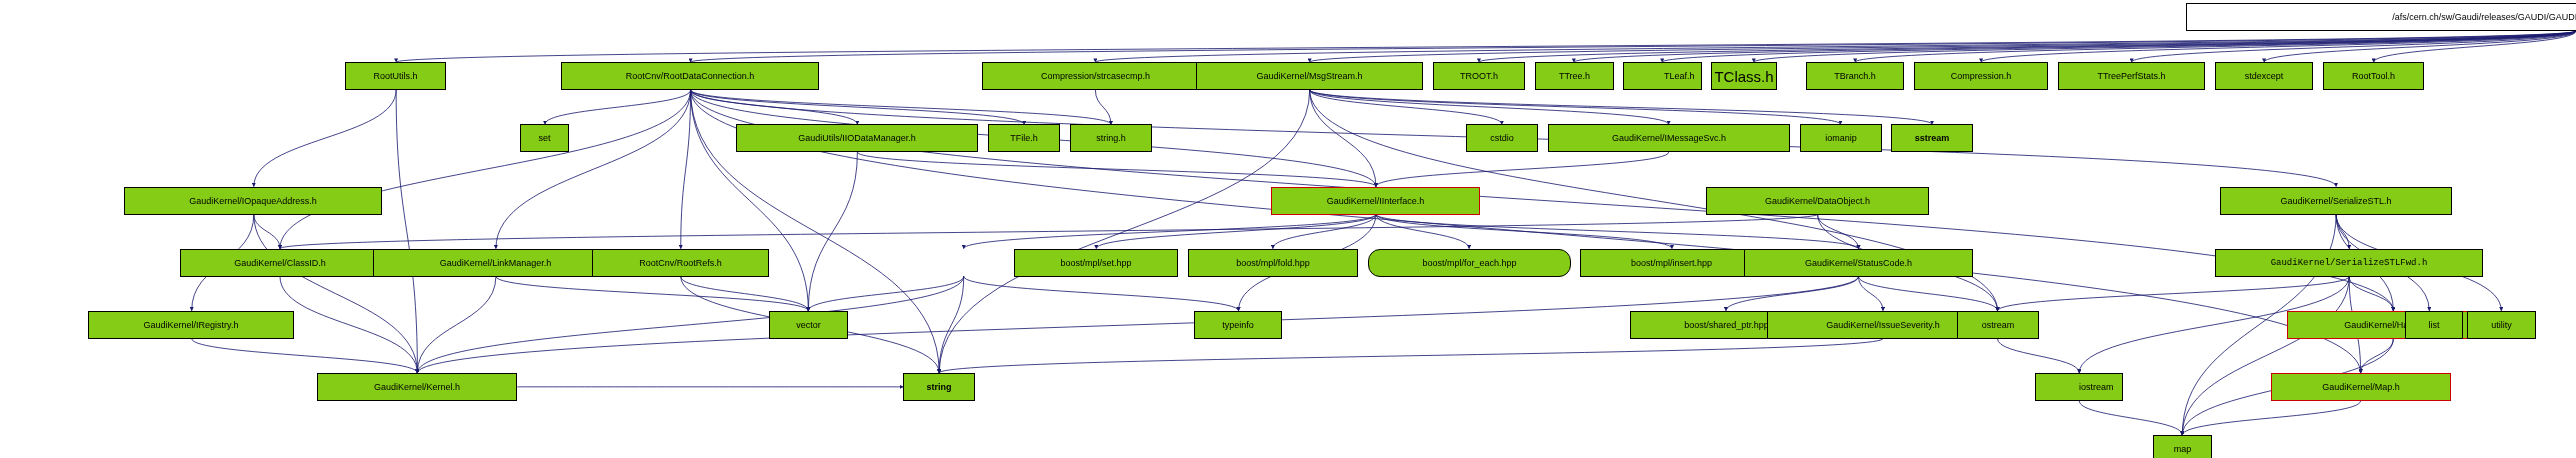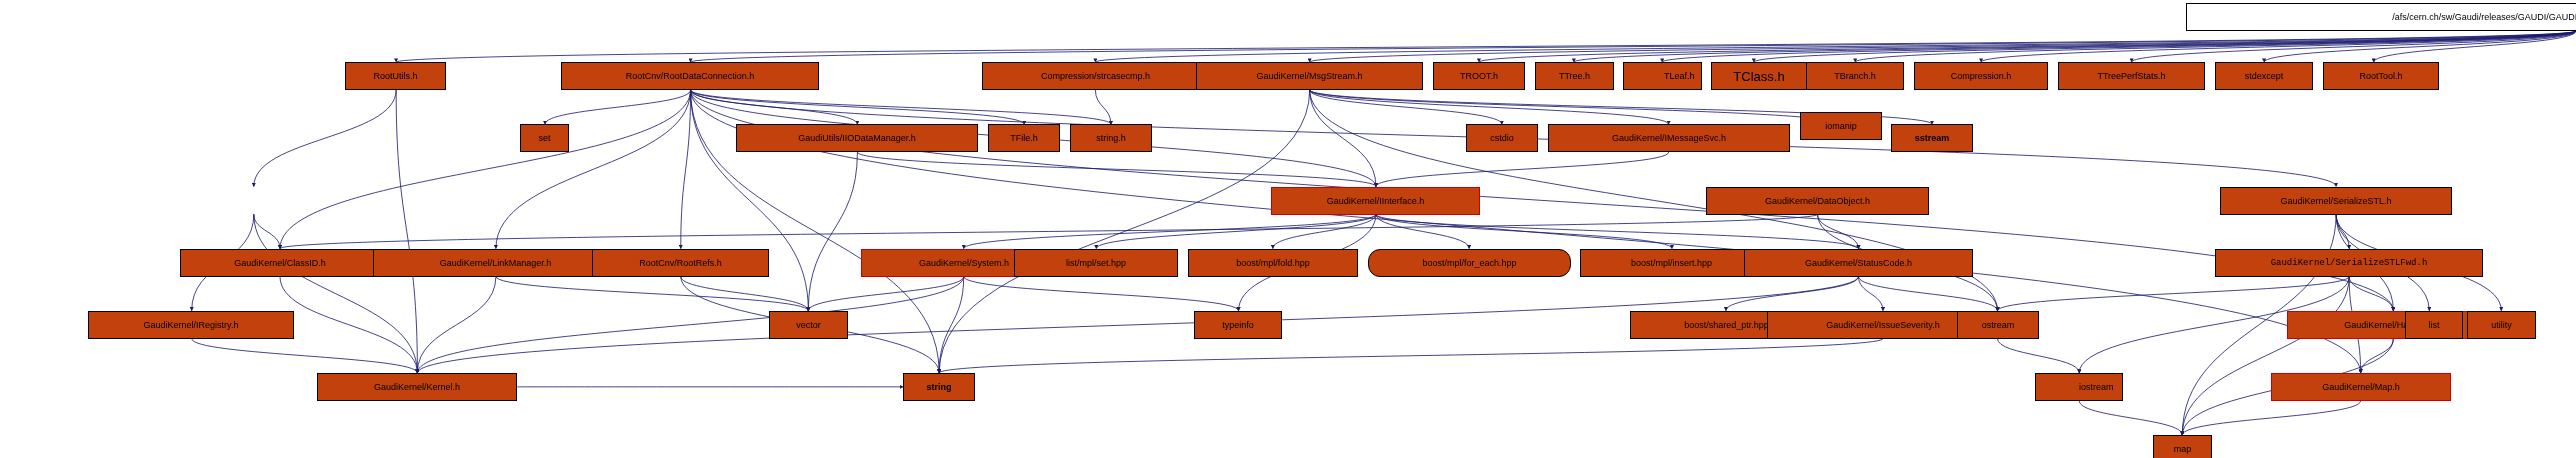--- a/index.html
+++ b/index.html
@@ -20,21 +20,21 @@
     left: 0;
     top: 0;
     width: 2576px;
     height: 458px;
     pointer-events: none;
   }
   .node {
     position: absolute;
     box-sizing: border-box;
     border: 0.8px solid #000000;
-    background: #c2410c;
+    background: #84cc16;
     color: #000000;
     font-size: 8.2px;
     line-height: 1;
     display: flex;
     align-items: center;
     justify-content: center;
     white-space: nowrap;
     padding: 0 2.5px;
     height: 14px;
   }
@@ -143,42 +143,42 @@
       </g>
   </svg>
 <div class="node root" style="left: 2186px; top: 3.3px; width: 780px; height: 28px; font-size: 9px;">/afs/cern.ch/sw/Gaudi/releases/GAUDI/GAUDI_v23r3/RootCnv/src/RootDataConnection.cpp</div>
     <div class="node" style="left: 345px; top: 62px; width: 101px; height: 28px; font-size: 9px;">RootUtils.h</div>
     <div class="node" style="left: 561px; top: 62px; width: 258px; height: 28px; font-size: 9px;">RootCnv/RootDataConnection.h</div>
     <div class="node" style="left: 982px; top: 62px; width: 227px; height: 28px; font-size: 9px;">Compression/strcasecmp.h</div>
     <div class="node" style="left: 1196px; top: 62px; width: 227px; height: 28px; font-size: 9px;">GaudiKernel/MsgStream.h</div>
     <div class="node" style="left: 1433px; top: 62px; width: 92px; height: 28px; font-size: 9px;">TROOT.h</div>
     <div class="node" style="left: 1535px; top: 62px; width: 79px; height: 28px; font-size: 9px;">TTree.h</div>
     <div class="node" style="left: 1623px; top: 62px; width: 79px; height: 28px; font-size: 9px; padding-left: 36px;">TLeaf.h</div>
-    <div class="node" style="left: 1711px; top: 62px; width: 96px; height: 28px; font-size: 13px;">TClass.h</div>
+    <div class="node" style="left: 1711px; top: 62px; width: 66px; height: 28px; font-size: 15px;">TClass.h</div>
     <div class="node" style="left: 1806px; top: 62px; width: 98px; height: 28px; font-size: 9px;">TBranch.h</div>
     <div class="node" style="left: 1914px; top: 62px; width: 134px; height: 28px; font-size: 9px;">Compression.h</div>
     <div class="node" style="left: 2058px; top: 62px; width: 147px; height: 28px; font-size: 9px;">TTreePerfStats.h</div>
     <div class="node" style="left: 2215px; top: 62px; width: 98px; height: 28px; font-size: 9px;">stdexcept</div>
-    <div class="node" style="left: 2323px; top: 62px; width: 116px; height: 28px; font-size: 9px;">RootTool.h</div>
+    <div class="node" style="left: 2323px; top: 62px; width: 101px; height: 28px; font-size: 9px;">RootTool.h</div>
     <div class="node" style="left: 520px; top: 124px; width: 49px; height: 28px; font-size: 9px;">set</div>
     <div class="node" style="left: 736px; top: 124px; width: 242px; height: 28px; font-size: 9px;">GaudiUtils/IIODataManager.h</div>
     <div class="node" style="left: 988px; top: 124px; width: 72px; height: 28px; font-size: 9px;">TFile.h</div>
     <div class="node" style="left: 1070px; top: 124px; width: 82px; height: 28px; font-size: 9px;">string.h</div>
     <div class="node" style="left: 1466px; top: 124px; width: 72px; height: 28px; font-size: 9px;">cstdio</div>
     <div class="node" style="left: 1548px; top: 124px; width: 242px; height: 28px; font-size: 9px;">GaudiKernel/IMessageSvc.h</div>
-    <div class="node" style="left: 1800px; top: 112px; width: 82px; height: 28px; font-size: 9px;">iomanip</div>
+    <div class="node" style="left: 1800px; top: 124px; width: 82px; height: 28px; font-size: 9px;">iomanip</div>
     <div class="node" style="left: 1891px; top: 124px; width: 82px; height: 28px; font-size: 9px; font-weight: bold;">sstream</div>
     <div class="node red" style="left: 1271px; top: 187px; width: 209px; height: 28px; font-size: 9px;">GaudiKernel/IInterface.h</div>
     <div class="node" style="left: 1706px; top: 187px; width: 223px; height: 28px; font-size: 9px;">GaudiKernel/DataObject.h</div>
     <div class="node" style="left: 2220px; top: 187px; width: 232px; height: 28px; font-size: 9px;">GaudiKernel/SerializeSTL.h</div>
+    <div class="node" style="left: 124px; top: 187px; width: 258px; height: 28px; font-size: 9px;">GaudiKernel/IOpaqueAddress.h</div>
     <div class="node" style="left: 180px; top: 249px; width: 200px; height: 28px; font-size: 9px;">GaudiKernel/ClassID.h</div>
     <div class="node" style="left: 373px; top: 249px; width: 245px; height: 28px; font-size: 9px;">GaudiKernel/LinkManager.h</div>
     <div class="node" style="left: 592px; top: 249px; width: 177px; height: 28px; font-size: 9px;">RootCnv/RootRefs.h</div>
-    <div class="node red" style="left: 861px; top: 249px; width: 206px; height: 28px; font-size: 9px;">GaudiKernel/System.h</div>
-    <div class="node" style="left: 1014px; top: 249px; width: 164px; height: 28px; font-size: 9px;">list/mpl/set.hpp</div>
+    <div class="node" style="left: 1014px; top: 249px; width: 164px; height: 28px; font-size: 9px;">boost/mpl/set.hpp</div>
     <div class="node" style="left: 1188px; top: 249px; width: 170px; height: 28px; font-size: 9px;">boost/mpl/fold.hpp</div>
     <div class="node" style="left: 1368px; top: 249px; width: 203px; height: 28px; font-size: 9px; border-radius: 12px;">boost/mpl/for_each.hpp</div>
     <div class="node" style="left: 1580px; top: 249px; width: 183px; height: 28px; font-size: 9px;">boost/mpl/insert.hpp</div>
     <div class="node" style="left: 1744px; top: 249px; width: 229px; height: 28px; font-size: 9px;">GaudiKernel/StatusCode.h</div>
     <div class="node" style="left: 2215px; top: 249px; width: 268px; height: 28px; font-size: 9px; font-family: Liberation Mono, monospace;">GaudiKernel/SerializeSTLFwd.h</div>
     <div class="node" style="left: 88px; top: 311px; width: 206px; height: 28px; font-size: 9px;">GaudiKernel/IRegistry.h</div>
     <div class="node" style="left: 769px; top: 311px; width: 79px; height: 28px; font-size: 9px;">vector</div>
     <div class="node" style="left: 1194px; top: 311px; width: 88px; height: 28px; font-size: 9px;">typeinfo</div>
     <div class="node" style="left: 1630px; top: 311px; width: 193px; height: 28px; font-size: 9px;">boost/shared_ptr.hpp</div>
     <div class="node" style="left: 1767px; top: 311px; width: 232px; height: 28px; font-size: 9px;">GaudiKernel/IssueSeverity.h</div>

